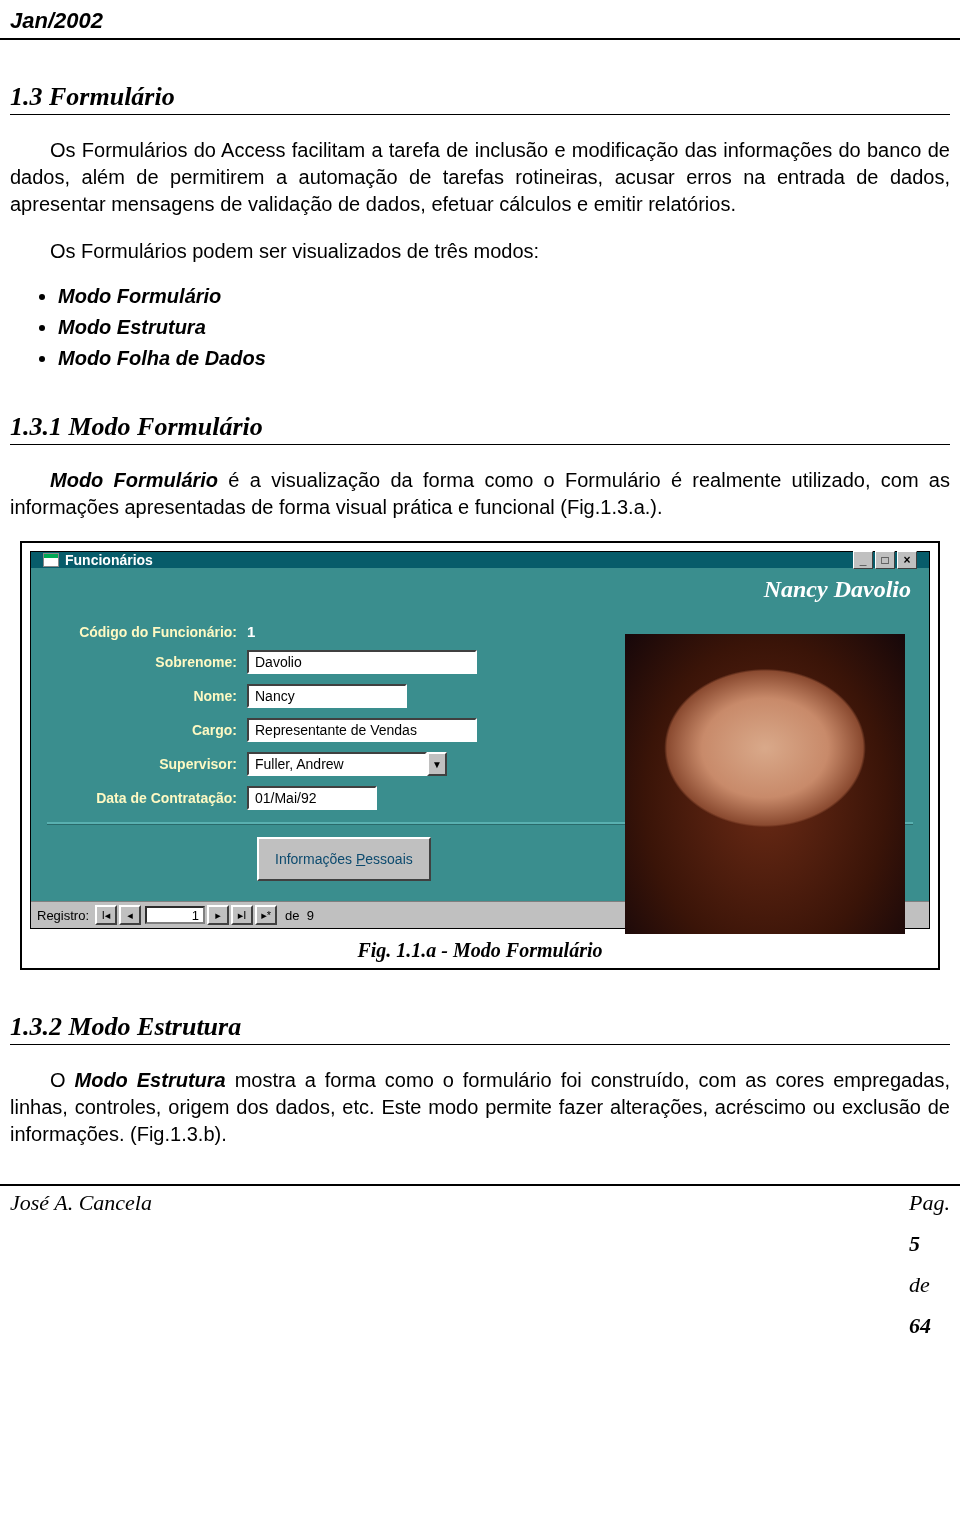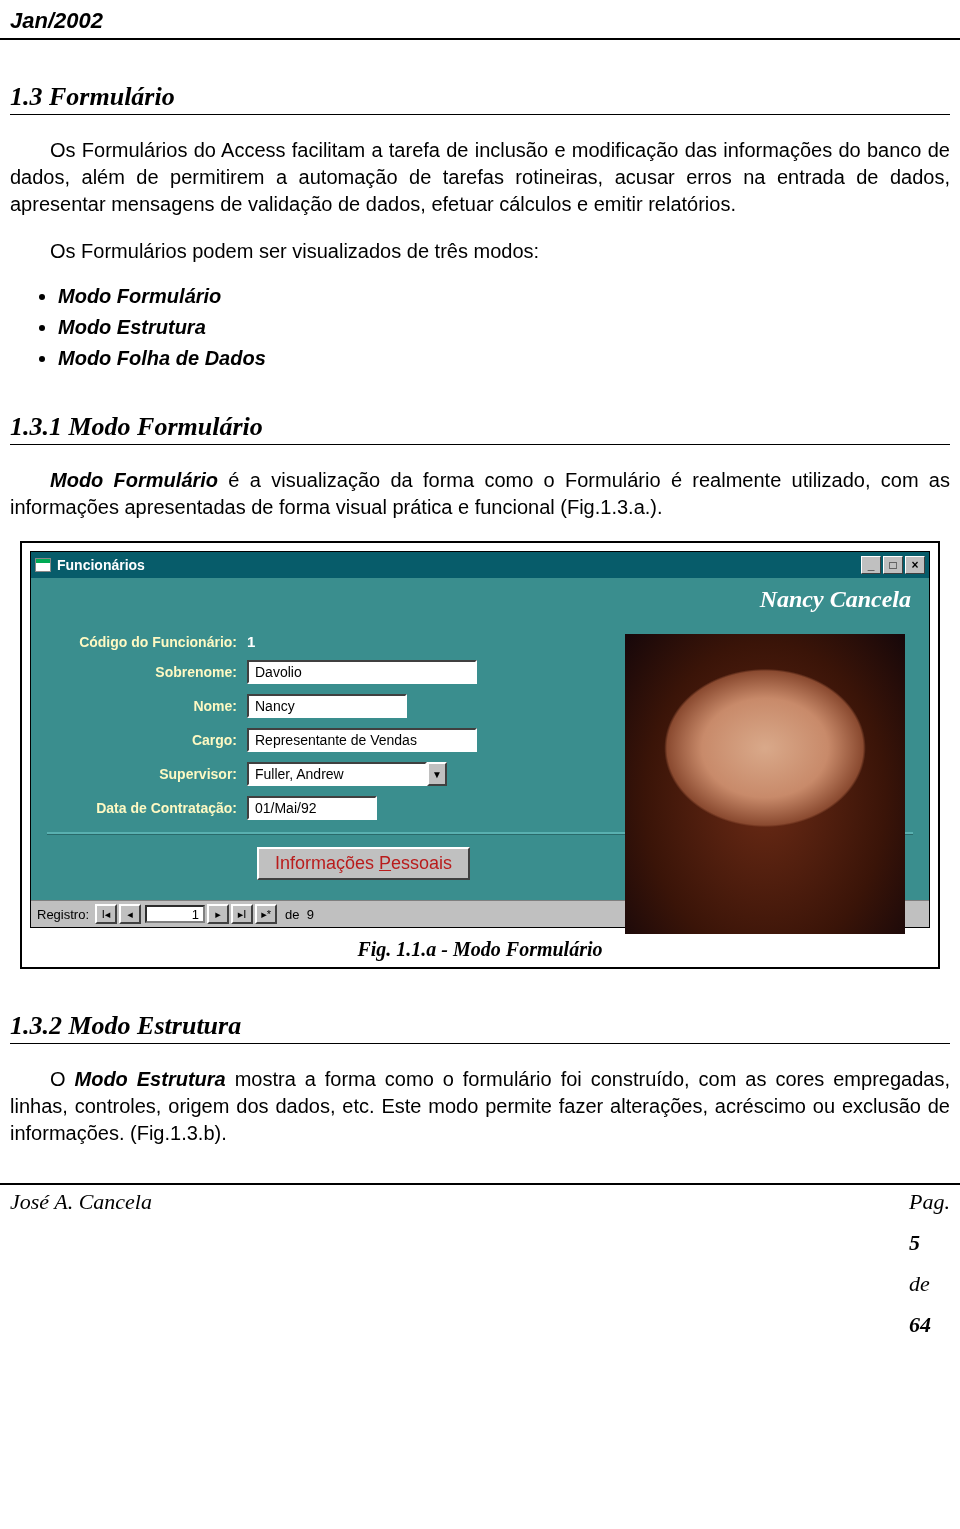--- a/index.html
+++ b/index.html
@@ -37,22 +37,22 @@
     border: 2px solid #000;
     margin: 18px 10px 0 10px;
     padding: 8px 8px 6px 8px;
   }
   .form-window { border: 1px solid #000; }
   .titlebar {
     background: #075c6a;
     color: #fff;
     display: flex;
     align-items: center;
-    padding: 2px 4px;
-    height: 26px;
+    padding: 2px 12px;
+    height: 16px;
     font-family: Tahoma, sans-serif;
     font-size: 14px;
   }
   .titlebar .form-icon { width: 16px; height: 14px; background:#fff; display:inline-block; margin-right:6px; border:1px solid #888; position:relative; }
   .titlebar .form-icon::after { content:""; position:absolute; top:0; left:0; right:0; height:4px; background:#0a5; }
   .titlebar .title-text { flex: 1; font-weight: bold; }
   .winbtn { width: 20px; height: 18px; background:#c0c0c0; border:1px solid #fff; border-right-color:#404040; border-bottom-color:#404040; margin-left:2px; display:flex; align-items:center; justify-content:center; font-size:12px; font-weight:bold; color:#000; }
   .teal-banner { background:#3a8e8e; color:#fff; text-align:right; font-family:"Times New Roman",serif; font-style:italic; font-weight:bold; font-size:24px; padding:8px 18px; }
   .teal-body { background:#3a8e8e; padding: 12px 16px 8px 16px; font-family: Tahoma, Arial, sans-serif; font-size: 14px; color:#000; }
   .teal-body .row { display:flex; align-items:center; margin-bottom:10px; }
@@ -74,23 +74,23 @@
   .photo {
     position:absolute; top:82px; right:24px; width:280px; height:300px;
     background:
       radial-gradient(ellipse 140px 110px at 50% 38%, #d9a98a 0%, #c88a6a 45%, #8a4a30 70%, transparent 72%),
       radial-gradient(ellipse 200px 260px at 50% 55%, #6a2a15 0%, #3a1408 60%, #10050a 100%),
       linear-gradient(#201018,#0a050a);
   }
   .form-area { position: relative; }
   .teal-sep { border: none; border-top: 2px solid #59b0b0; border-bottom:1px solid #2a6a6a; margin: 12px 0; }
   .btn-raised {
-    background:#c0c0c0; color:#b91c1c;
+    background:#c0c0c0; color:#0c4a6e;
     border:2px solid #fff; border-right-color:#404040; border-bottom-color:#404040;
-    padding:4px 16px; font-family: Tahoma, sans-serif; font-size:18px;
+    padding:12px 16px; font-family: Tahoma, sans-serif; font-size:14px;
     display:inline-block;
   }
   .btn-raised u { text-decoration: underline; }
   .rec-nav { background:#c0c0c0; border-top:1px solid #808080; padding:3px 6px; display:flex; align-items:center; font-size:13px; font-family: Tahoma, sans-serif; }
   .rec-nav .navbtn { width:22px; height:20px; background:#c0c0c0; border:2px solid #fff; border-right-color:#404040; border-bottom-color:#404040; display:flex; align-items:center; justify-content:center; font-size:11px; margin-right:2px; }
   .rec-nav .recbox { background:#fff; border:2px inset #808080; width:60px; height:18px; text-align:right; padding:0 4px; font-size:13px; margin:0 2px; }
   .caption {
     font-family: "Times New Roman", serif;
     font-style: italic;
     font-weight: bold;
@@ -136,21 +136,21 @@
 
   <div class="screenshot-frame">
     <div class="form-window form-area">
       <div class="titlebar">
         <span class="form-icon"></span>
         <span class="title-text">Funcionários</span>
         <span class="winbtn">_</span>
         <span class="winbtn">□</span>
         <span class="winbtn">×</span>
       </div>
-      <div class="teal-banner">Nancy Cancela</div>
+      <div class="teal-banner">Nancy Davolio</div>
 
       <div class="teal-body">
         <div class="photo"></div>
 
         <div class="row">
           <div class="field-label yellow">Código do Funcionário:</div>
           <div class="val-plain" style="color:#fff">1</div>
         </div>
 
         <div class="row">

